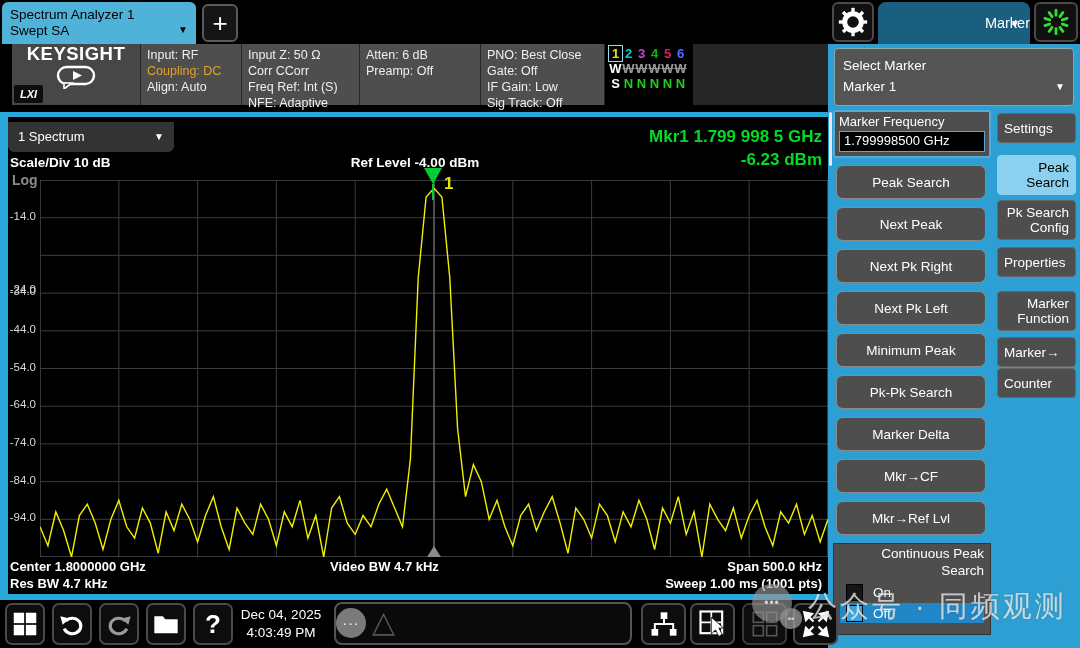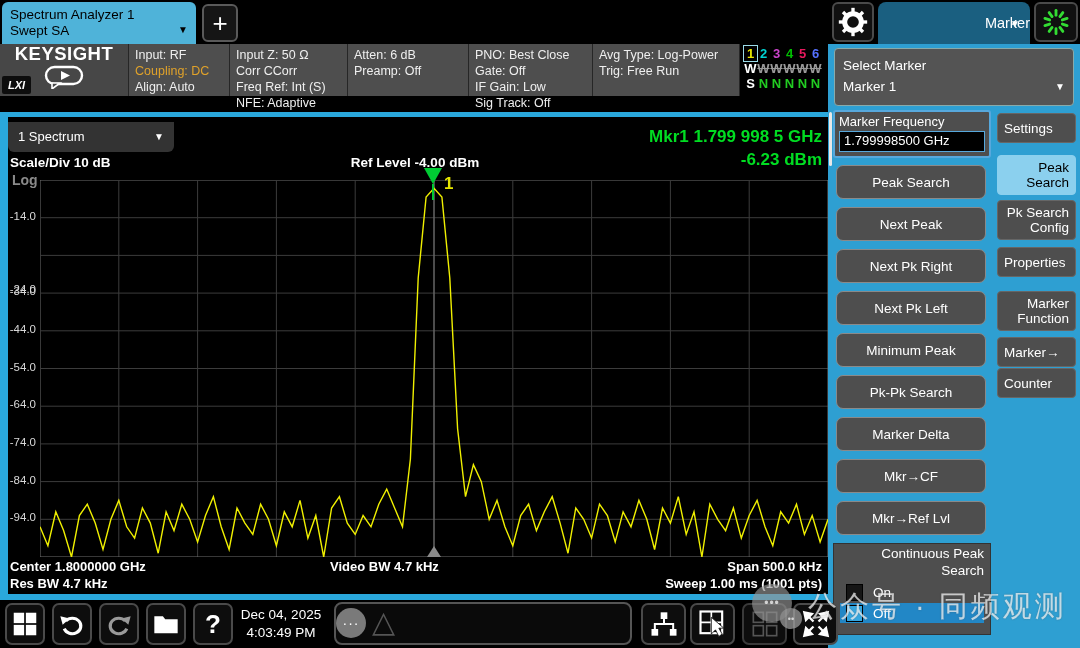--- a/index.html
+++ b/index.html
@@ -16,21 +16,21 @@
   #add-tab{left:202px;top:4px;width:36px;height:38px;background:#151515;border:2px solid #5a5a5a;
     border-radius:6px;color:#fff;font-size:26px;text-align:center;line-height:34px;box-sizing:border-box;}
   #gear-btn{left:832px;top:2px;width:42px;height:40px;background:#101010;border:2px solid #4a4a4a;
     border-radius:6px;box-sizing:border-box;display:flex;align-items:center;justify-content:center;}
   #marker-tab{left:878px;top:2px;width:152px;height:42px;background:#1a5f80;border-radius:8px 8px 0 0;
     color:#fff;font-size:14.5px;display:flex;align-items:center;justify-content:flex-end;}
   #marker-tab .caret{position:absolute;right:10px;font-size:10px;color:#fff;}
   #spinner-btn{left:1034px;top:2px;width:44px;height:40px;background:#101010;border:2px solid #4a4a4a;
     border-radius:6px;box-sizing:border-box;display:flex;align-items:center;justify-content:center;}
   
-  #status-bar{left:0;top:44px;width:828px;height:52px;background:#262626;display:flex;gap:1px;}
+  #status-bar{left:12px;top:44px;width:828px;height:61px;background:#262626;display:flex;gap:1px;}
   .scol{background:#4e4e4e;color:#efefef;font-size:12.5px;line-height:16px;padding:3px 6px;box-sizing:border-box;}
   #brand-col{width:128px;background:#474747;position:relative;text-align:center;padding:0;}
   #brand-col .brand{font-weight:bold;font-size:18.5px;color:#fff;letter-spacing:.5px;margin-top:2px;}
   .amber{color:#e0a22a;}
   #lxi-badge{position:absolute;left:2px;bottom:2px;background:#0d0d0d;color:#fff;font-style:italic;
     font-weight:bold;font-size:11px;padding:1px 6px;border-radius:2px;}
   #trace-box{width:88px;background:#000;color:#fff;padding:2px 4px;font-size:13px;line-height:15px;}
   .trow{display:flex;}
   .trow span{width:13px;text-align:center;font-weight:bold;}
   .tsel{outline:1px solid #9adbe8;}
@@ -171,24 +171,20 @@
   </div>
   <div class="scol" style="width:120px;">
     <div>Atten: 6 dB</div>
     <div>Preamp: Off</div>
   </div>
   <div class="scol" style="width:123px;">
     <div>PNO: Best Close</div>
     <div>Gate: Off</div>
     <div>IF Gain: Low</div>
     <div>Sig Track: Off</div>
-  </div>
-  <div class="scol" style="flex:1;">
-    <div>Avg Type: Log-Power</div>
-    <div>Trig: Free Run</div>
   </div>
   <div class="scol" id="trace-box">
       <div class="trow">
         <span class="tsel" style="color: rgb(230, 230, 0);">1</span>
         <span style="color: rgb(0, 210, 210);">2</span>
         <span style="color: rgb(204, 68, 204);">3</span>
         <span style="color: rgb(0, 192, 0);">4</span>
         <span style="color: rgb(232, 25, 94);">5</span>
         <span style="color: rgb(84, 112, 255);">6</span>
       </div>

